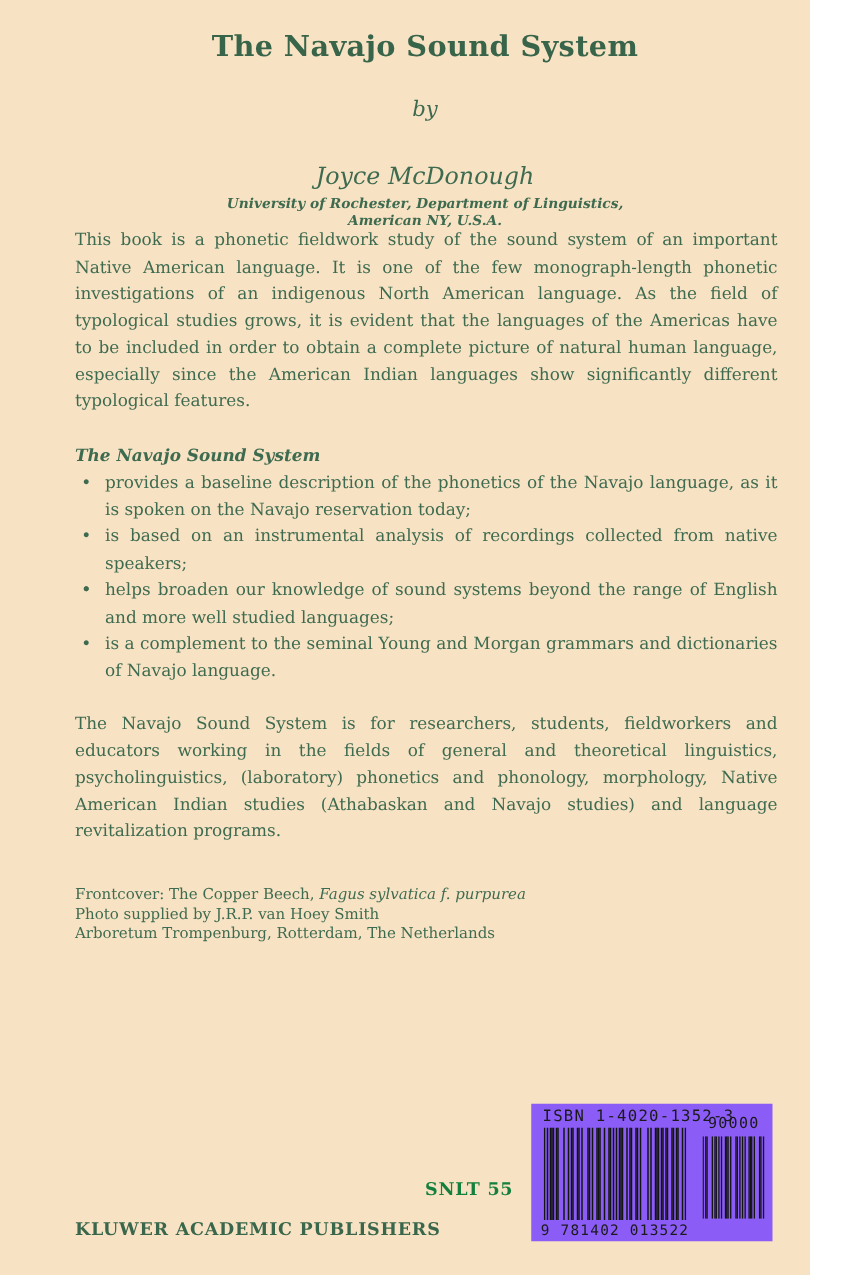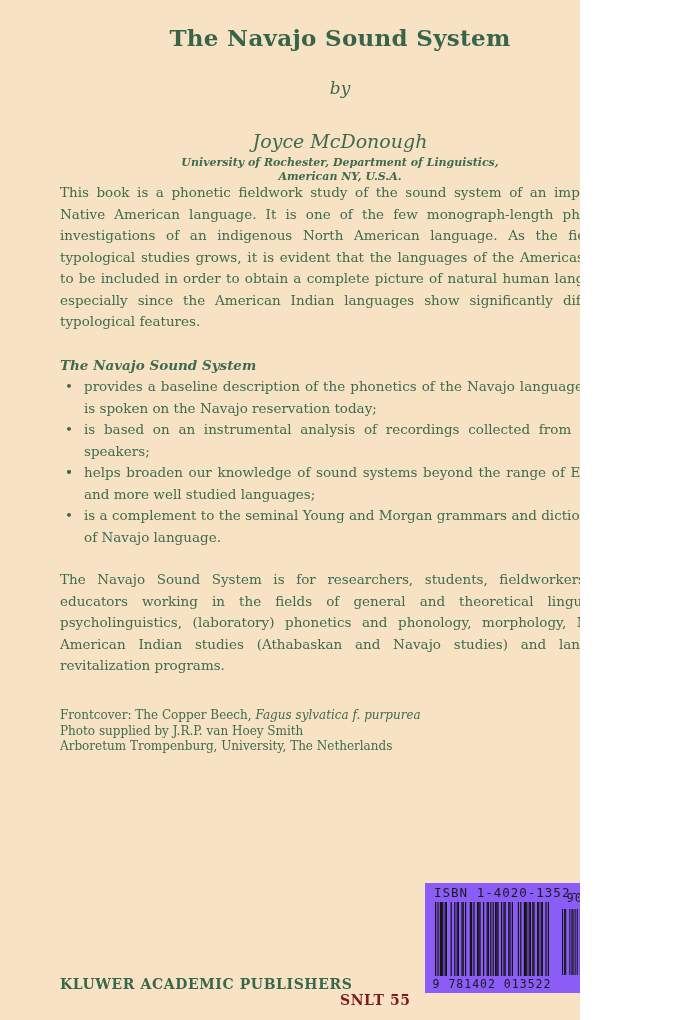--- a/index.html
+++ b/index.html
@@ -1,18 +1,18 @@
 <!DOCTYPE html>
 <html><head>
 <meta charset="utf-8">
 <style>
   html,body{margin:0;padding:0;}
   .cover{
     position:relative;
-    width:580px;height:1020px;
+    width:648px;height:1020px;
     background:#f7e2c3;
     color:#3e6b50;
     font-family:"DejaVu Serif","Liberation Serif",serif;
     overflow:hidden;
   }
   
   .header{position:absolute;top:24px;left:0;width:680px;text-align:center;}
   .title{font-size:23px;font-weight:600;letter-spacing:0.3px;color:#38644a;}
   .byline{font-size:17px;font-style:italic;margin-top:27px;}
   .author{font-size:19px;font-style:italic;margin-top:32px;}
@@ -30,21 +30,21 @@
   .credits .it{font-style:italic;}
   
   .barcode-box{position:absolute;left:425px;top:883px;width:193px;height:110px;background:#8b5cf6;}
   .isbn-line{position:absolute;top:2px;left:9px;font-family:"DejaVu Sans Mono","Liberation Mono",monospace;font-size:12.5px;letter-spacing:1px;color:#1a1a1a;white-space:nowrap;}
   .main-barcode{position:absolute;left:10px;top:19px;}
   .ean-digits{position:absolute;left:6px;top:94px;width:122px;text-align:center;font-family:"DejaVu Sans Mono","Liberation Mono",monospace;font-size:11.5px;letter-spacing:1px;color:#1a1a1a;white-space:nowrap;}
   .supp-number{position:absolute;left:136px;top:8px;width:52px;text-align:center;font-family:"DejaVu Sans Mono","Liberation Mono",monospace;font-size:12px;letter-spacing:1px;color:#1a1a1a;}
   .supp-barcode{position:absolute;left:137px;top:26px;}
   
   .footer-publisher{position:absolute;left:60px;top:976px;font-size:14px;font-weight:700;letter-spacing:0.6px;color:#3a674c;}
-  .footer-series{position:absolute;left:340px;top:992px;font-size:14px;font-weight:700;letter-spacing:0.6px;color:#7f1d1d;}
+  .footer-series{position:absolute;left:340px;top:944px;font-size:14px;font-weight:700;letter-spacing:0.6px;color:#15803d;}
 </style>
 </head>
 <body>
 
 <div class="cover">
 
   <div class="header">
     <div class="title">The Navajo Sound System</div>
     <div class="byline">by</div>
     <div class="author">Joyce McDonough</div>
@@ -77,21 +77,21 @@
         <span>is a complement to the seminal Young and Morgan grammars and dictionaries of Navajo language.</span>
       </li>
     </ul>
 
     <p class="para para2">The Navajo Sound System is for researchers, students, fieldworkers and educators working in the fields of general and theoretical linguistics, psycholinguistics, (laboratory) phonetics and phonology, morphology, Native American Indian studies (Athabaskan and Navajo studies) and language revitalization programs.</p>
   </div>
 
   <div class="credits">
     <div><span>Frontcover: The Copper Beech, </span><span class="it">Fagus sylvatica f. purpurea</span></div>
     <div>Photo supplied by J.R.P. van Hoey Smith</div>
-    <div>Arboretum Trompenburg, University, The Netherlands</div>
+    <div>Arboretum Trompenburg, Rotterdam, The Netherlands</div>
   </div>
 
   <div class="barcode-box">
     <div class="isbn-line">ISBN 1-4020-1352-3</div>
     <div class="main-barcode" id="main-barcode"><svg width="114" height="74">
           <rect x="0.00" y="0" width="1.2" height="74" fill="#141414"></rect>
           <rect x="2.40" y="0" width="1.2" height="74" fill="#141414"></rect>
           <rect x="4.80" y="0" width="1.2" height="74" fill="#141414"></rect>
           <rect x="6.00" y="0" width="1.2" height="74" fill="#141414"></rect>
           <rect x="7.20" y="0" width="1.2" height="74" fill="#141414"></rect>

